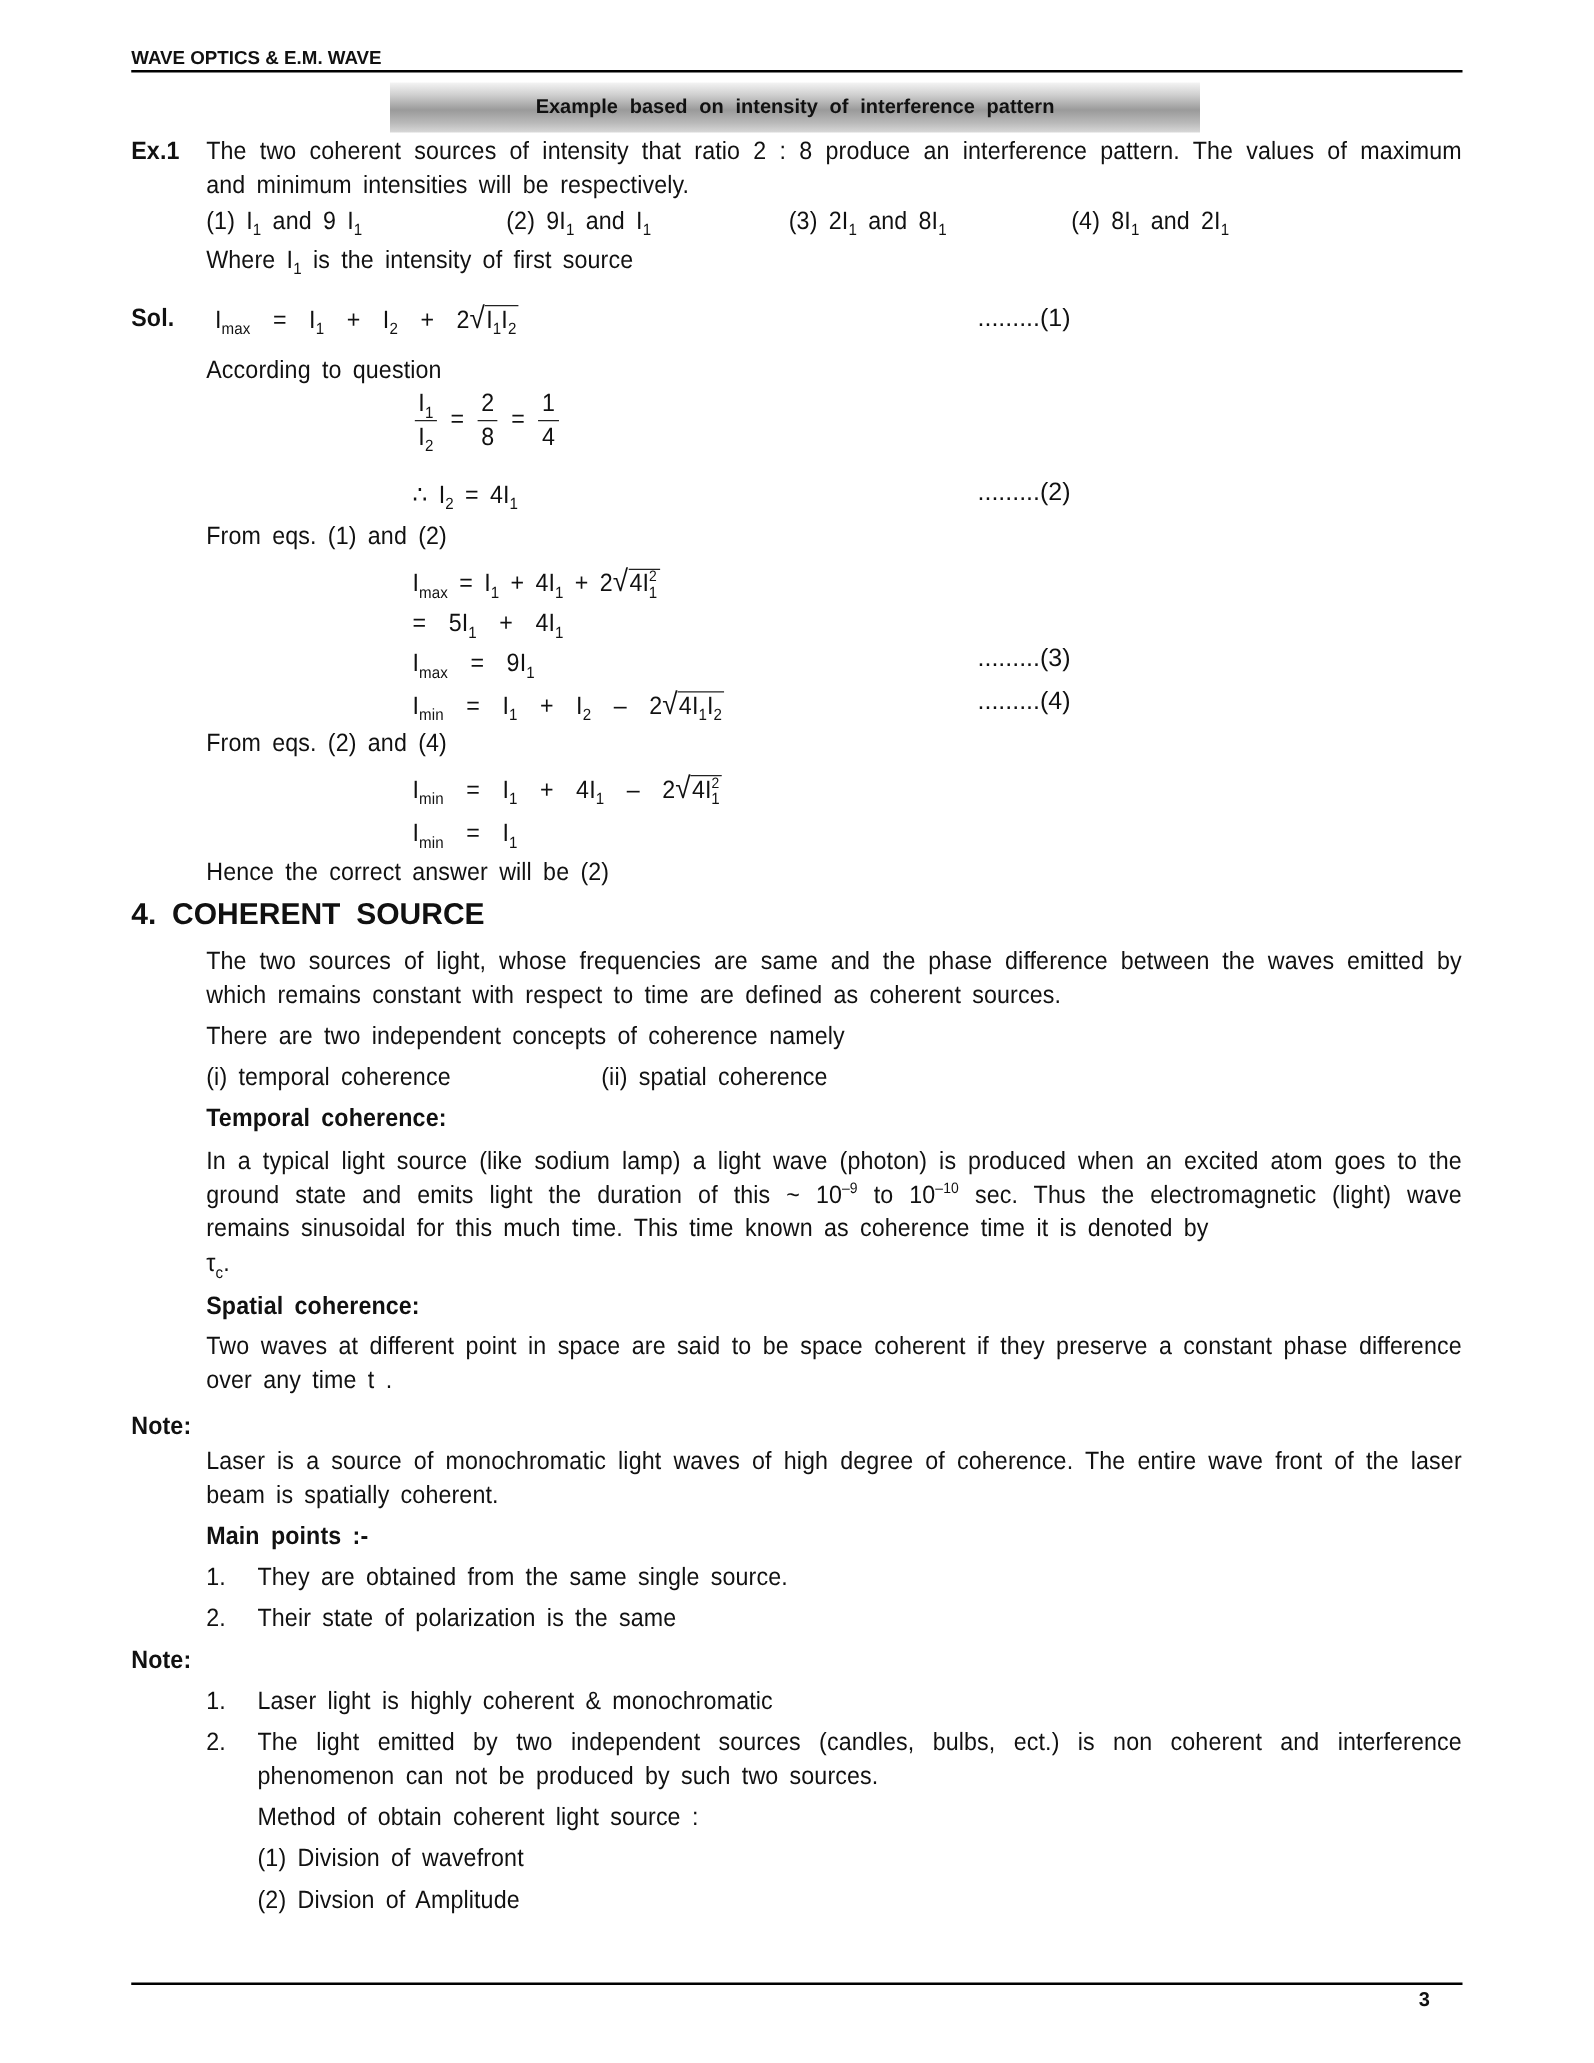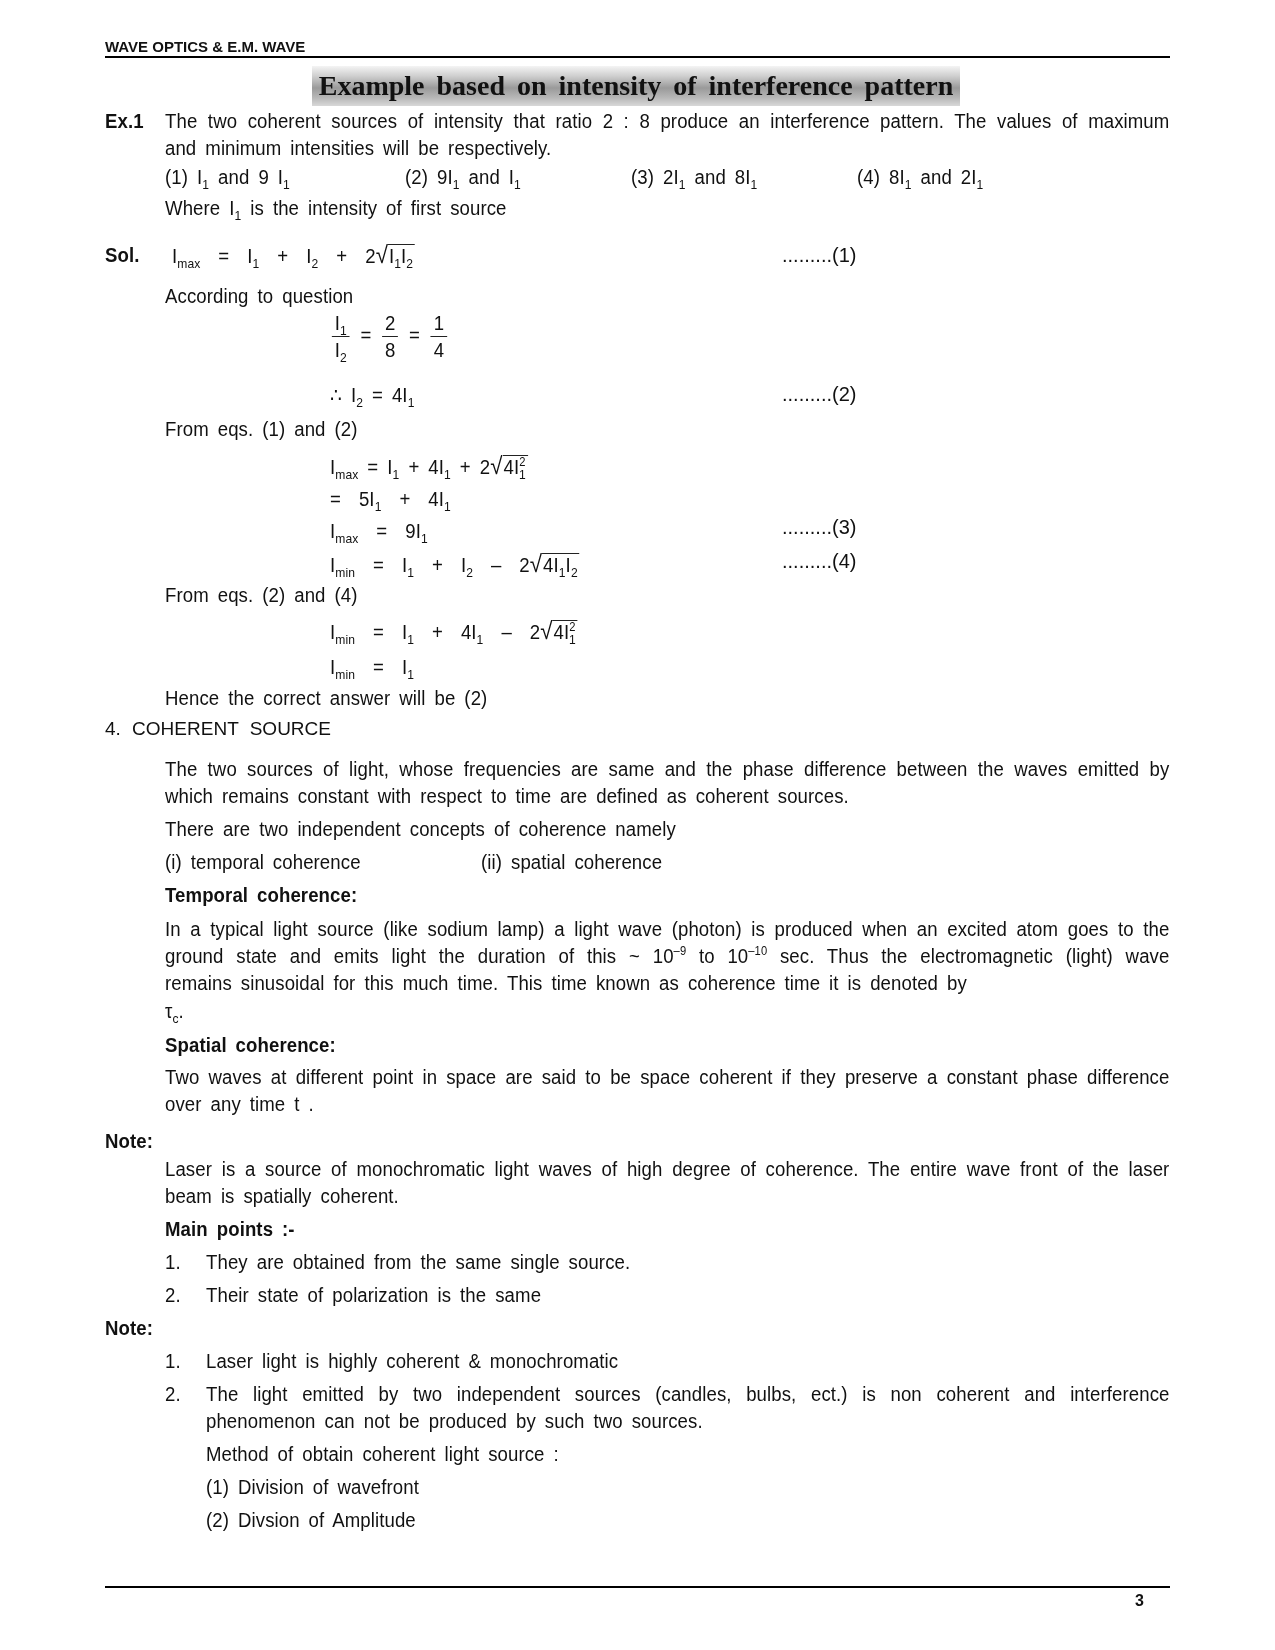--- a/index.html
+++ b/index.html
@@ -9,28 +9,28 @@
   .txt { font-size: 20px; letter-spacing: 0.1px; word-spacing: 4px; transform: scaleX(0.93); transform-origin: left center; }
   .just { white-space: normal; text-align: justify; text-align-last: left; line-height: 27px; }
   .bold { font-weight: bold; }
   sub { font-size: 13px; vertical-align: -5px; line-height: 0; }
   sup { font-size: 12px; vertical-align: 8px; line-height: 0; }
   .rule { position: absolute; background: #000; }
   .header-text { font-size: 15px; font-weight: bold; letter-spacing: 0; }
   .banner { position: absolute; left: 312px; top: 66px; width: 648px; height: 40px;
             background: linear-gradient(to bottom, #f4f4f4 0%, #cfcfcf 25%, #9a9a9a 55%, #b8b8b8 80%, #d8d8d8 100%);
             display: flex; align-items: center; justify-content: center; }
-  .banner span { font-size: 28px; font-weight: bold; word-spacing: 5px; color: #111; font-family: Liberation Serif, serif; }
+  .banner span { font-size: 16px; font-weight: bold; word-spacing: 5px; color: #111; }
   .eqno { font-size: 20px; }
   .sqrt { display: inline-block; border-top: 1.5px solid #222; padding: 0 2px 0 1px; margin-left: 0; position: relative; }
   .rad { font-size: 24px; line-height: 0; }
   .frac { display: inline-block; vertical-align: middle; text-align: center; margin: 0 2px; }
   .frac .num { display: block; border-bottom: 1.5px solid #222; padding: 0 3px; line-height: 26px; }
   .frac .den { display: block; padding: 0 3px; line-height: 26px; }
-  .section-title { font-size: 19px; font-weight: normal; word-spacing: 6px; }
+  .section-title { font-size: 24px; font-weight: bold; word-spacing: 6px; }
   .page-num { font-size: 16px; font-weight: bold; }
 </style>
 </head>
 <body>
 
 <div class="abs header-text" style="left:105px; top:38px;">WAVE OPTICS &amp; E.M. WAVE</div>
 <div class="rule" style="left:105px; top:56px; width:1065px; height:2px;"></div>
 
 <div class="banner">
   <span>Example based on intensity of interference pattern</span>

